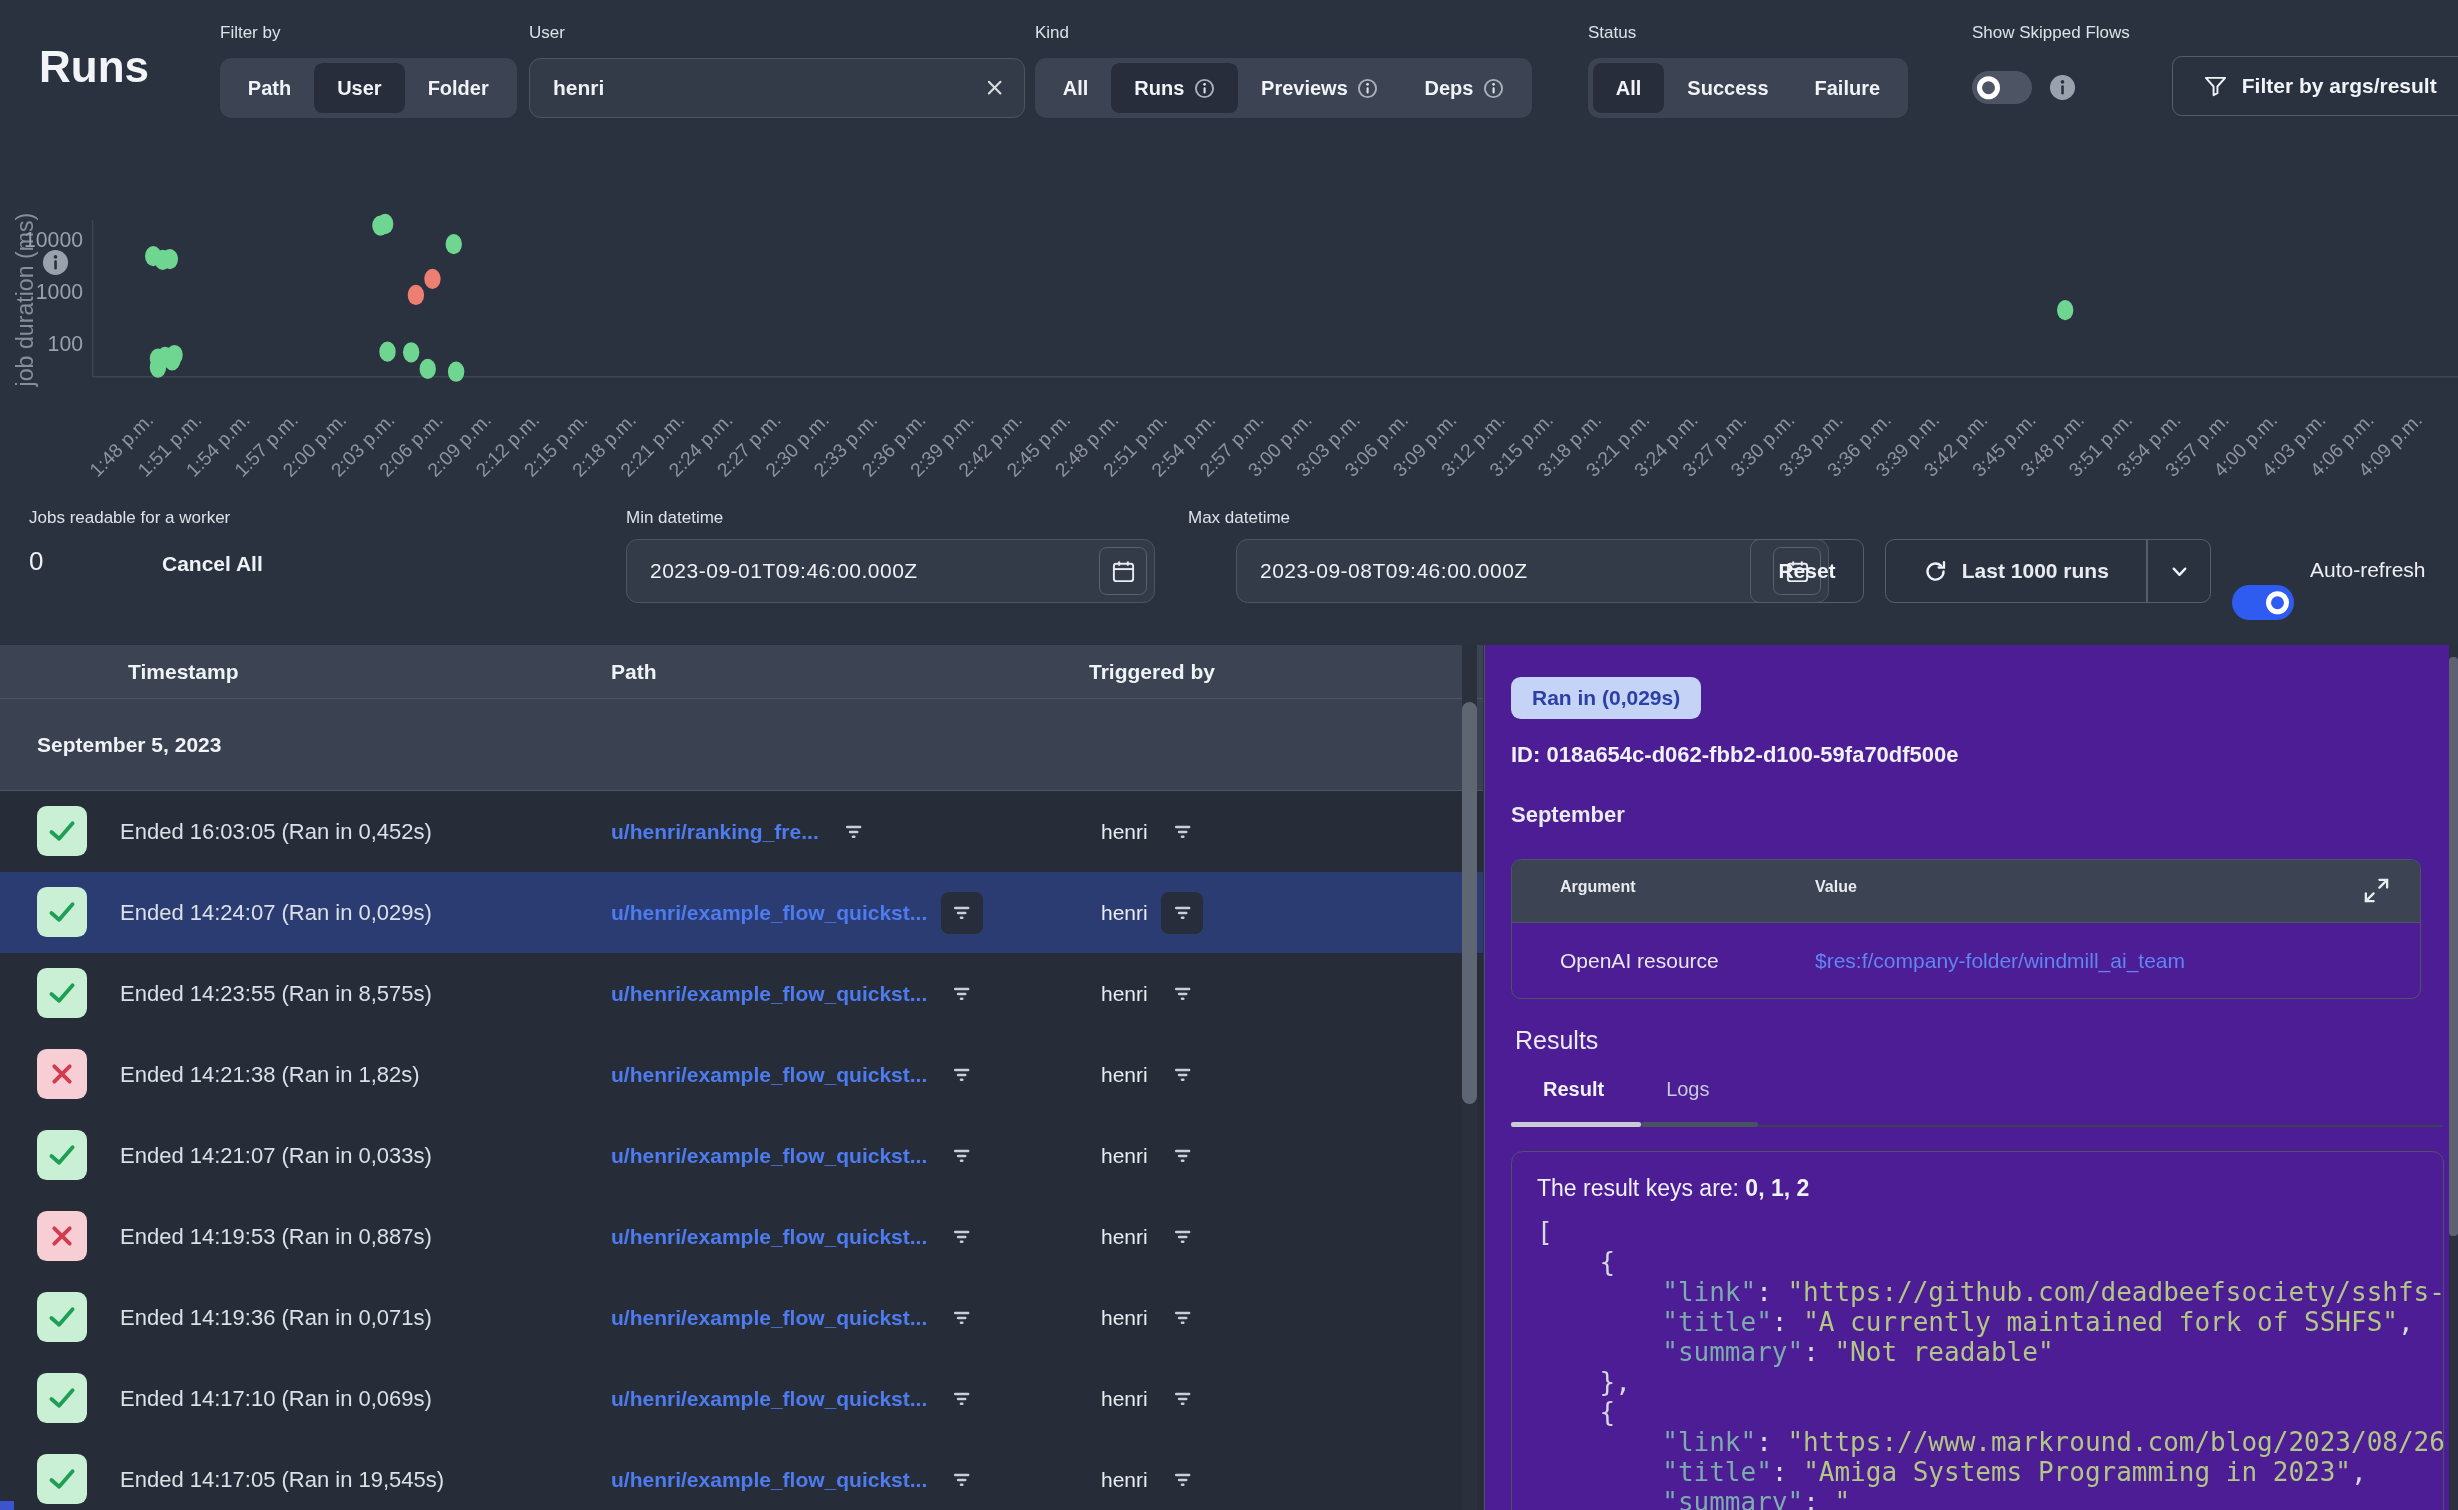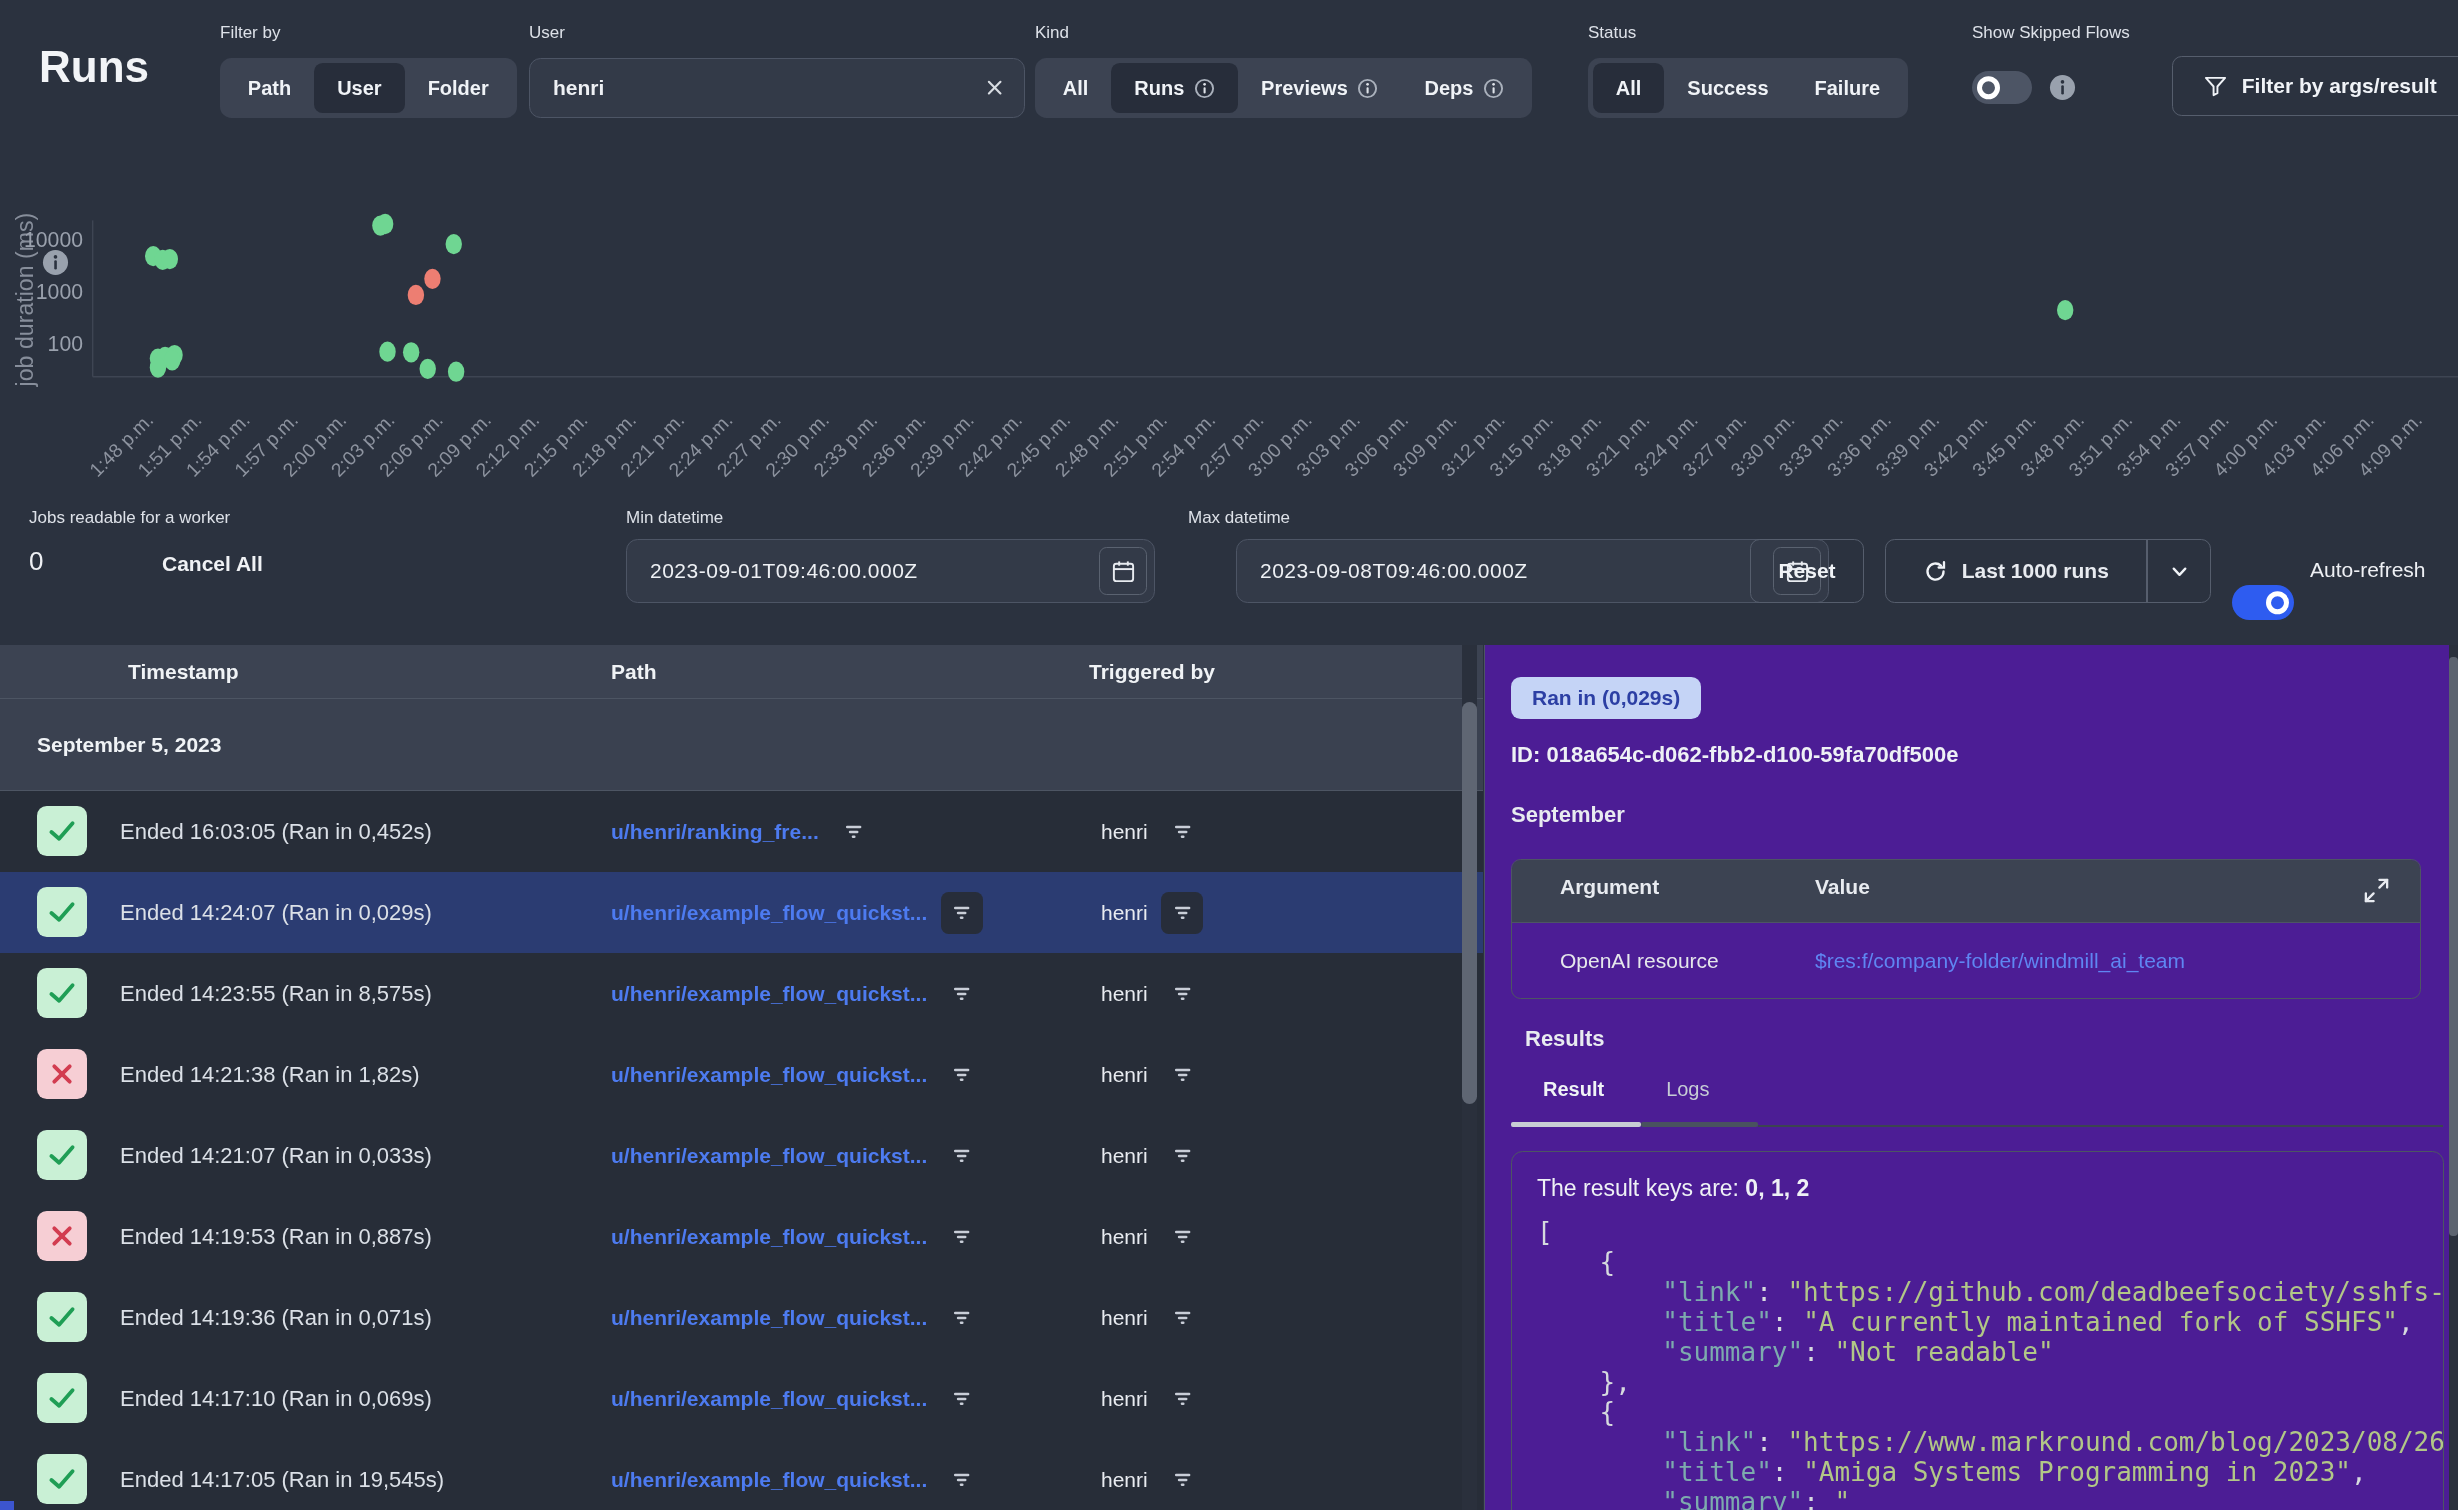--- a/index.html
+++ b/index.html
@@ -53,25 +53,25 @@
   #tscroll .thumb{position:absolute;left:0;top:57px;width:15.4px;height:402px;background:#5f6673;border-radius:7.7px}
 
   
   #panel{position:absolute;left:1484px;top:645px;right:0;bottom:0;border-left:1.9px solid #4d5563;background:#4c1d95}
   #badge{position:absolute;left:26px;top:32px;height:42px;display:flex;align-items:center;padding:0 21px;
          background:#c5d4f6;color:#2c3fa4;font-size:21px;font-weight:700;border-radius:9.7px}
   #run-id{position:absolute;left:26px;top:97px;font-size:22px;font-weight:700;color:#eef1f5}
   #args-h{position:absolute;left:26px;top:157px;font-size:22px;font-weight:700}
   #args-table{position:absolute;left:26px;top:214px;width:908px;border:1.9px solid #4d5563;border-radius:9.7px;overflow:hidden}
   #args-head{position:relative;height:62px;background:#3c4352;border-bottom:1px solid #4d5563}
-  #args-head .th{position:absolute;top:0;height:53px;display:flex;align-items:center;font-size:21px;font-weight:700}
+  #args-head .th{position:absolute;top:0;height:53px;display:flex;align-items:center;font-size:16px;font-weight:700}
   #args-row{position:relative;height:75px}
   #args-row .td{position:absolute;top:0;height:75px;display:flex;align-items:center;font-size:21px}
   #expand{position:absolute;right:29px;top:16.4px;cursor:pointer}
-  #results-h{position:absolute;left:40px;top:381px;font-size:22px;font-weight:700}
+  #results-h{position:absolute;left:30px;top:381px;font-size:25px;font-weight:400}
   #tabs{position:absolute;left:58px;top:433px;display:flex;gap:62px}
   .tab{font-size:20px;color:#c6ccd5;cursor:pointer}
   .tab.active{color:#f0f3f6;font-weight:600}
   #u-light{position:absolute;left:26px;top:477px;width:130px;height:4.8px;background:#c8cdd4;border-radius:1.9px}
   #u-gray{position:absolute;left:156px;top:477px;width:117px;height:4.8px;background:#49525f;border-radius:1.9px}
   #u-line{position:absolute;left:273px;top:480px;right:15.4px;height:1.9px;background:#3c4450}
   #result-box{position:absolute;left:26px;top:506px;width:933px;height:541px;border:1.9px solid #4d5563;border-radius:11.6px;
               box-sizing:border-box;padding:23px 0 0 25px;overflow:hidden}
   #result-intro{font-size:23px;color:#eef1f5}
   #result-intro b{font-weight:700}

